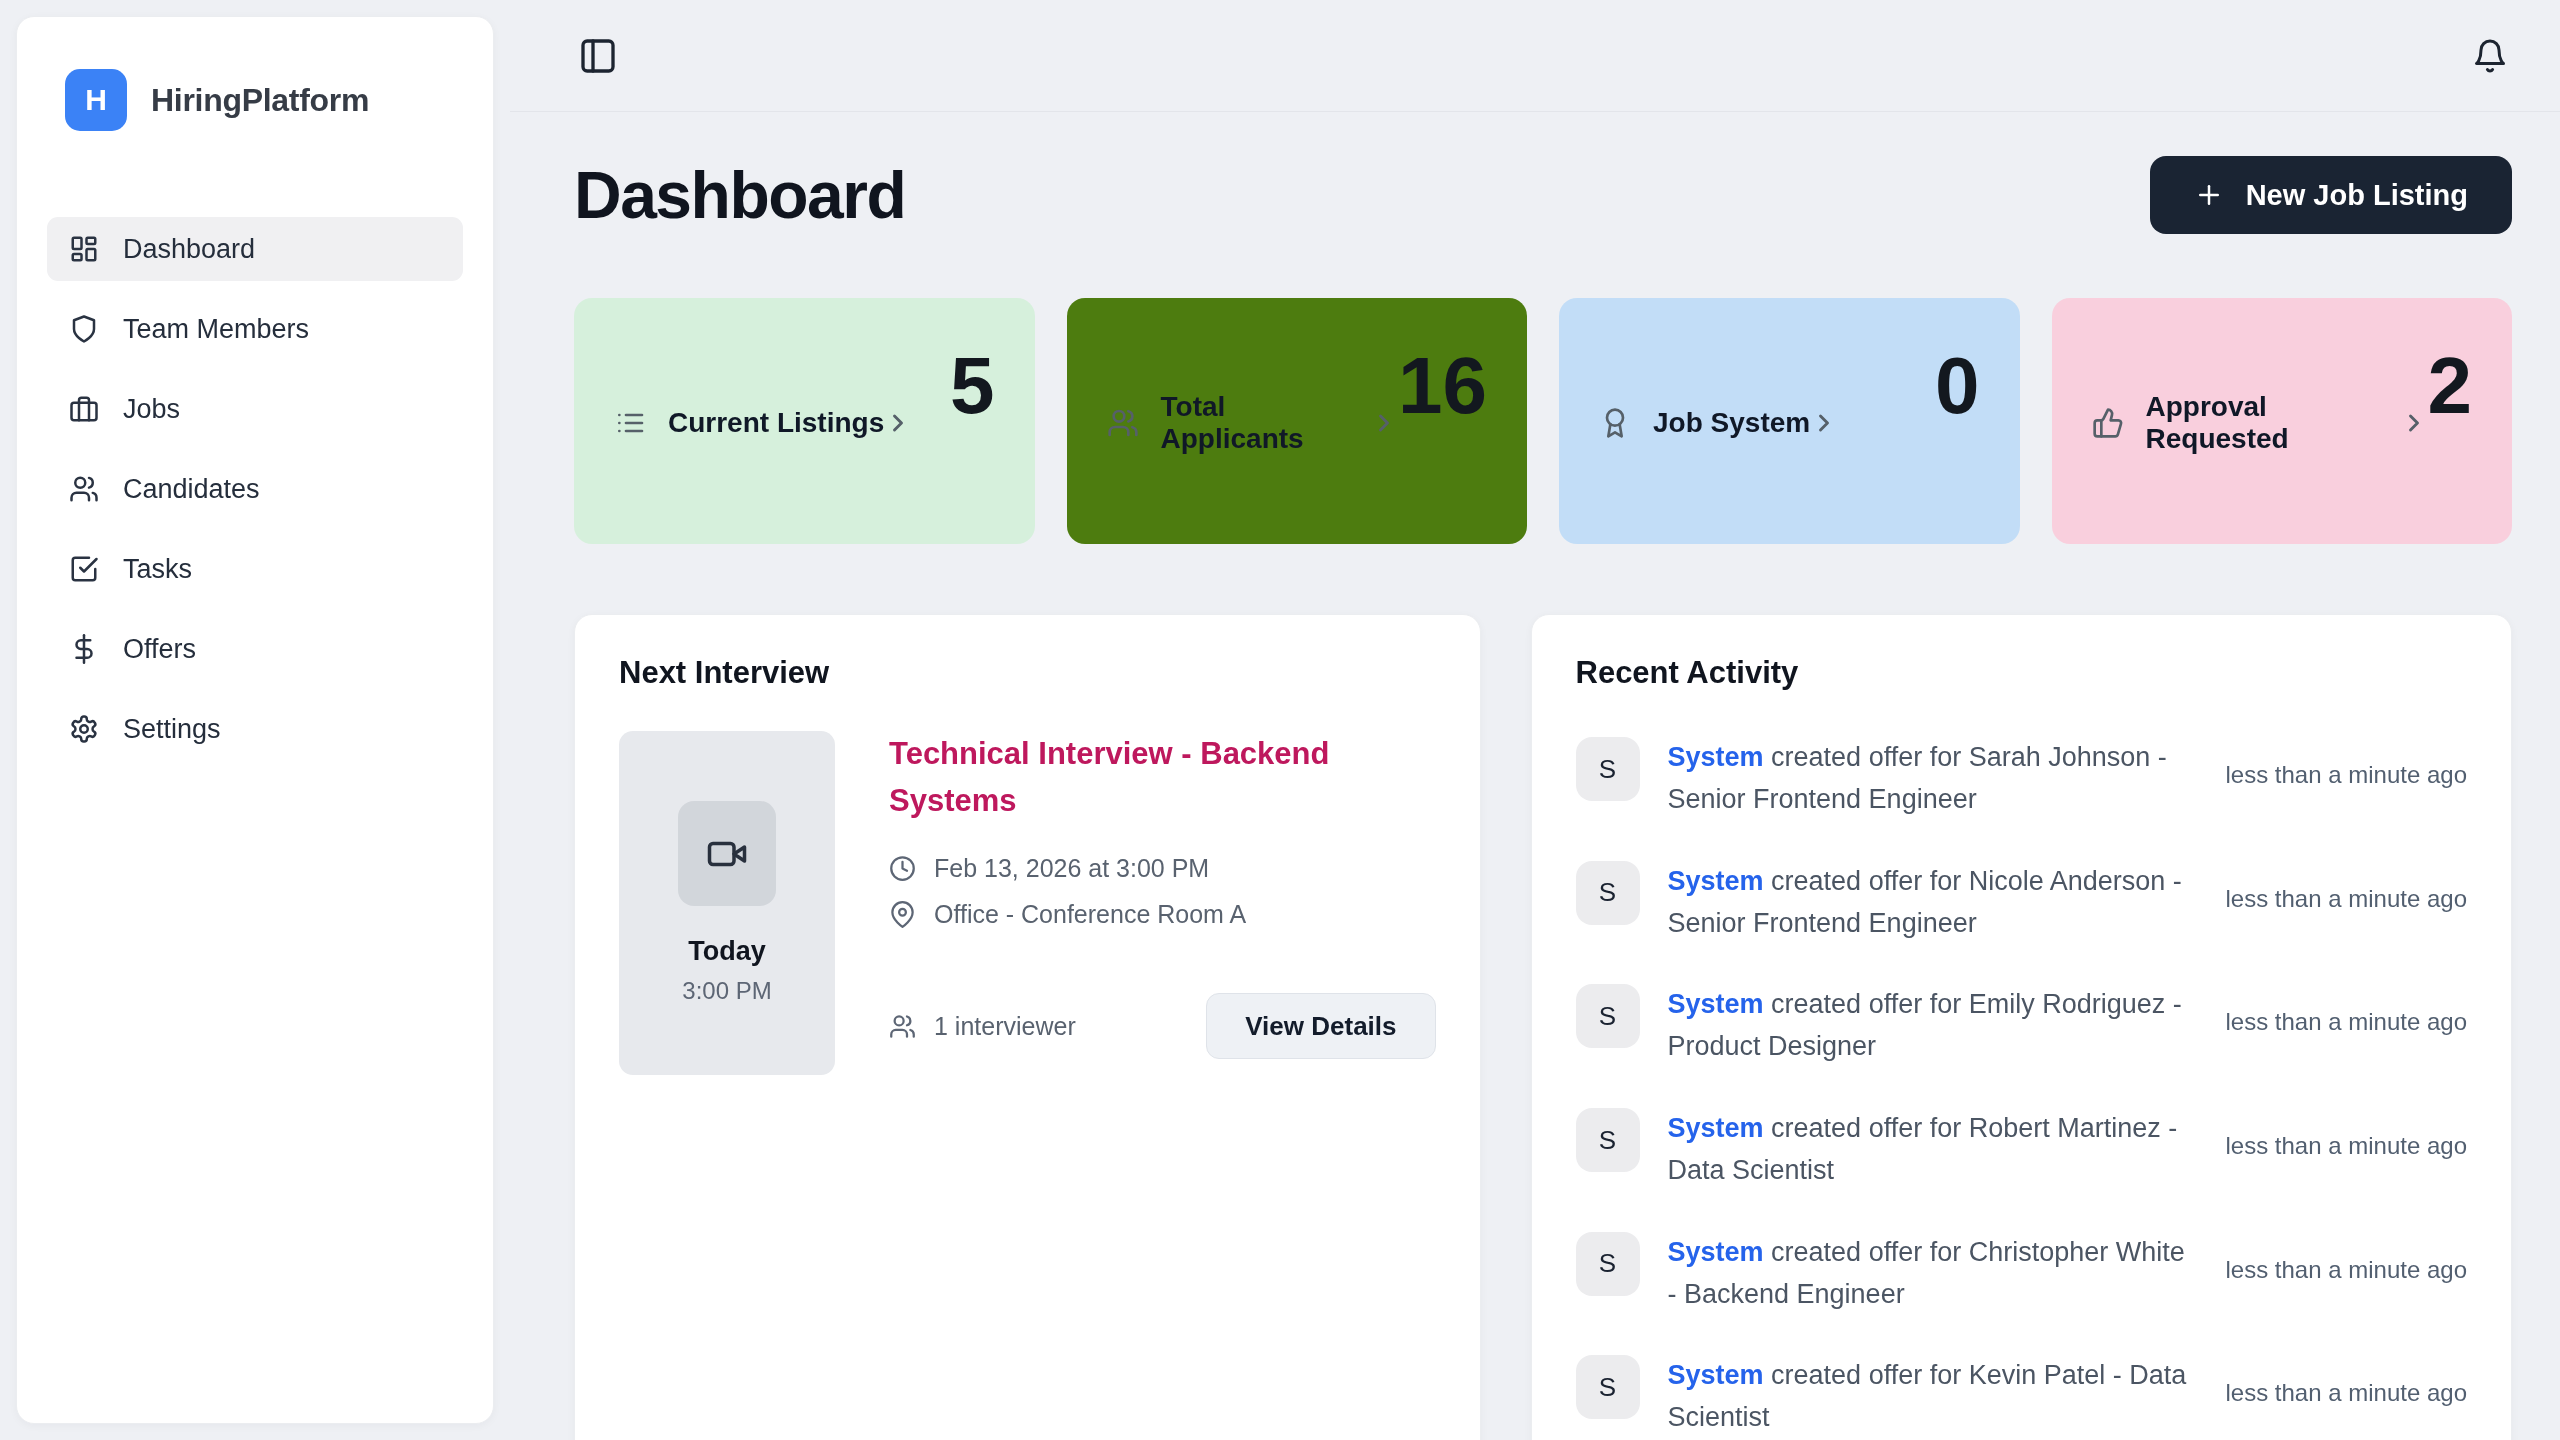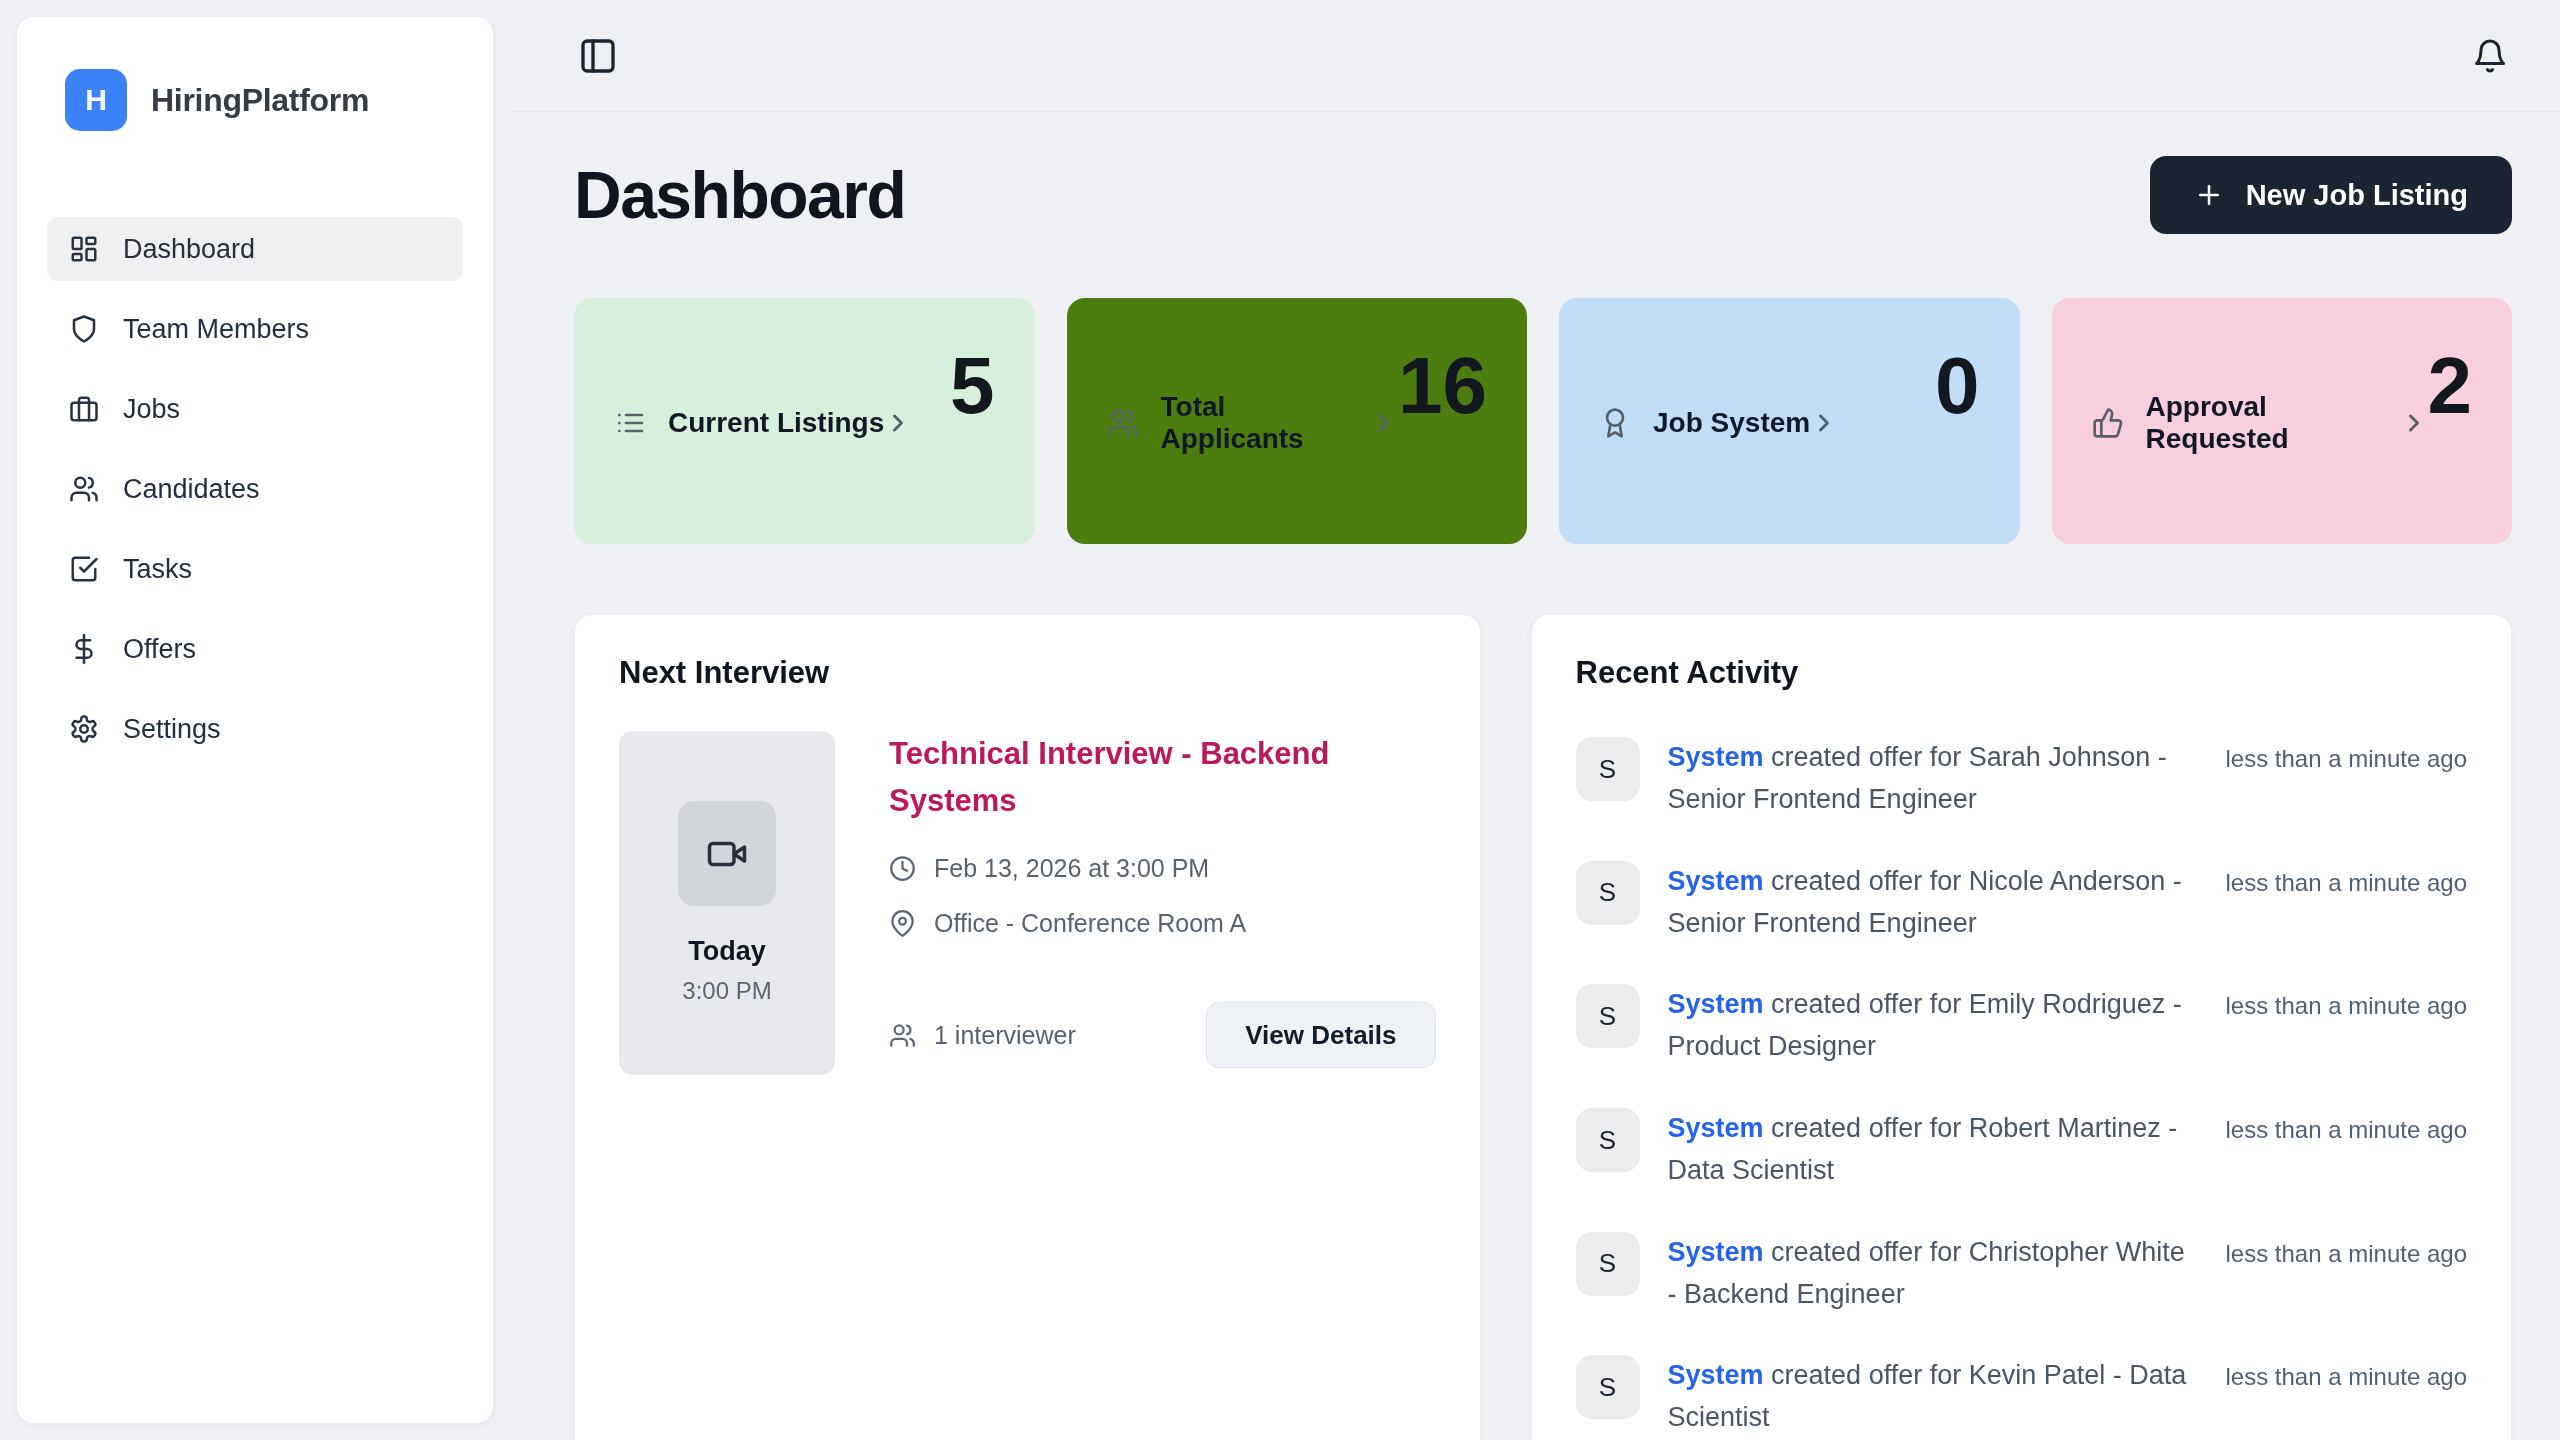--- a/index.html
+++ b/index.html
@@ -104,41 +104,41 @@
   }
   .thumb-icon-box {
     width:98px; height:105px; border-radius:16px; background:#d2d6db;
     display:flex; align-items:center; justify-content:center; color:#28303d;
   }
   .thumb-day { margin-top:30px; font-size:27px; font-weight:700; color:#10151f; }
   .thumb-time { margin-top:10px; font-size:24px; color:#5d6675; }
 
   .interview-info { flex:1; display:flex; flex-direction:column; min-width:0; }
   .interview-title { font-size:31px; font-weight:700; color:#be185d; line-height:1.5; max-width:580px; }
-  .meta-list { margin-top:30px; display:flex; flex-direction:column; gap:26px; }
+  .meta-list { margin-top:30px; display:flex; flex-direction:column; gap:17px; }
   .meta-row { display:flex; align-items:center; gap:18px; color:#59626f; font-size:25px; }
   .meta-row svg { color:#5d6675; }
   .interview-footer { margin-top:64px; display:flex; align-items:center; justify-content:space-between; }
   .secondary-btn {
     background:#eef1f5; border:1px solid #dfe3e9; border-radius:13px;
     height:66px; padding:0 38px; font-size:26px; font-weight:600; color:#131c2b;
     cursor:pointer; font-family:inherit;
   }
 
   
   .activity-list { margin-top:46px; display:flex; flex-direction:column; gap:40px; }
   .activity-item { display:flex; gap:28px; }
   .activity-avatar {
     width:64px; height:64px; flex:none; border-radius:16px; background:#ececee;
     display:flex; align-items:center; justify-content:center;
     font-size:26px; color:#1a2230;
   }
   .activity-text { width:530px; font-size:27px; line-height:1.55; color:#4b5563; }
   .activity-actor { color:#2563eb; font-weight:700; }
-  .activity-time { margin-left:auto; font-size:24px; color:#525f70; white-space:nowrap; padding-top:8px; }
+  .activity-time { margin-left:auto; font-size:24px; color:#525f70; white-space:nowrap; padding-top:8px;margin-top:16px; }
 </style>
 </head>
 <body>
 
 <aside class="sidebar">
   <div class="brand-row">
     <div class="brand-logo">H</div>
     <div class="brand-name">HiringPlatform</div>
   </div>
 

